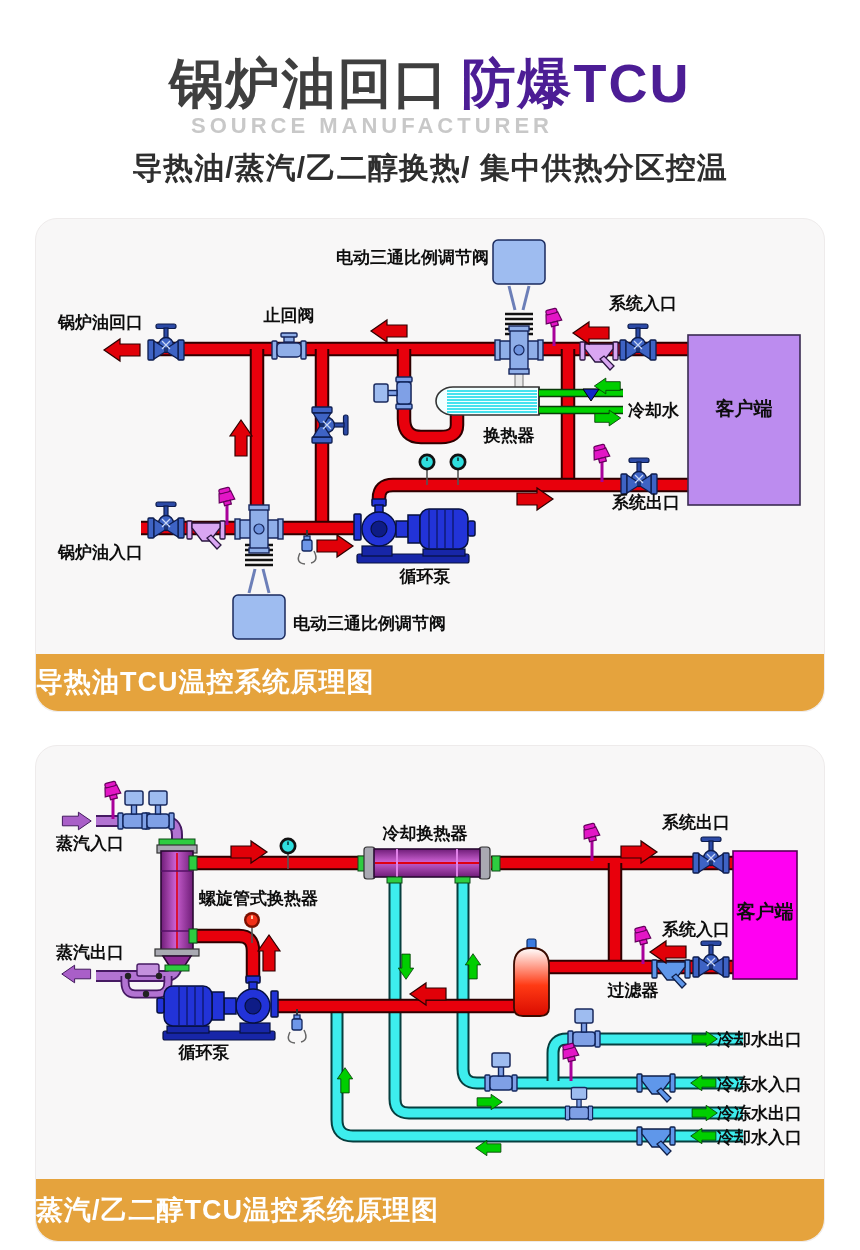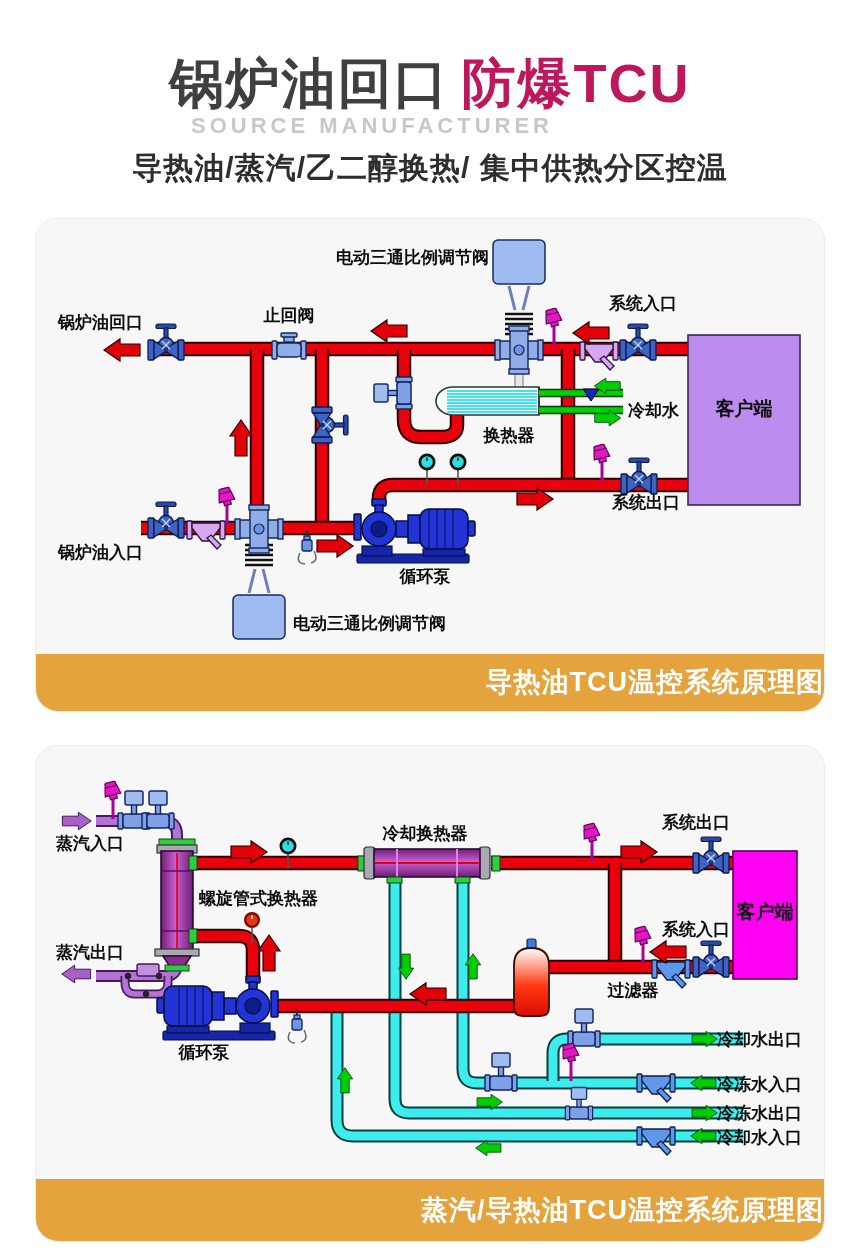--- a/index.html
+++ b/index.html
@@ -4,30 +4,30 @@
 <style>
   html,body{margin:0;padding:0;}
   body{
     width:860px;height:1250px;position:relative;background:#ffffff;
     font-family:"Liberation Sans","DejaVu Sans",sans-serif;
     overflow:hidden;
   }
   .hdr{position:absolute;left:0;top:0;width:860px;text-align:center;}
   .title{position:absolute;left:0;top:48px;width:860px;font-size:54px;font-weight:900;letter-spacing:2px;white-space:nowrap;}
   .title .main{color:#3f3f3f;}
-  .title .accent{color:#be185d;margin-left:12px;}
+  .title .accent{color:#4c1d95;margin-left:12px;}
   .subtitle{position:absolute;left:0;top:113px;width:744px;font-size:22px;font-weight:600;color:#c8c8c8;letter-spacing:4px;}
   .tagline{position:absolute;left:0;top:148px;width:860px;font-size:30px;font-weight:800;color:#2e2e2e;letter-spacing:1px;}
   .hdr>div{text-align:center;}
   .card{position:absolute;left:35px;width:790px;background:#f8f7f7;border:1px solid #eeebeb;border-radius:22px;box-sizing:border-box;}
   .card1{top:218px;height:494px;}
   .card2{top:745px;height:497px;}
   .card svg{display:block;}
   .banner{position:absolute;left:0;bottom:0;width:100%;background:#e5a33d;color:#ffffff;
-    font-size:27px;font-weight:800;text-align:right;border-radius:0 0 22px 22px;letter-spacing:1px;}
+    font-size:27px;font-weight:800;text-align:left;border-radius:0 0 22px 22px;letter-spacing:1px;}
   .banner1{height:57px;line-height:57px;}
   .banner2{height:62px;line-height:62px;}
   
   .pu-r{stroke:#2e0000;stroke-width:14.5;fill:none;stroke-linecap:butt;}
   .pc-r{stroke:#e8000c;stroke-width:10.5;fill:none;stroke-linecap:butt;}
   .pu-g{stroke:#0a3a0a;stroke-width:8.5;fill:none;}
   .pc-g{stroke:#00d200;stroke-width:5.5;fill:none;}
   .pu-c{stroke:#063f3f;stroke-width:13;fill:none;}
   .pc-c{stroke:#3deded;stroke-width:9;fill:none;}
   .pu-p{stroke:#461a63;stroke-width:12;fill:none;}
@@ -398,14 +398,14 @@
     <text x="198" y="903" class="lbl">螺旋管式换热器</text>
     <text x="695" y="934" text-anchor="middle" class="lbl">系统入口</text>
     <text x="55" y="957" class="lbl">蒸汽出口</text>
     <text x="632" y="995" text-anchor="middle" class="lbl">过滤器</text>
     <text x="203" y="1057" text-anchor="middle" class="lbl">循环泵</text>
     <text x="716" y="1044" class="lbl">冷却水出口</text>
     <text x="716" y="1089" class="lbl">冷冻水入口</text>
     <text x="716" y="1118" class="lbl">冷冻水出口</text>
     <text x="716" y="1142" class="lbl">冷却水入口</text>
   </svg>
-  <div class="banner banner2">蒸汽/导热油TCU温控系统原理图</div>
+  <div class="banner banner2">蒸汽/乙二醇TCU温控系统原理图</div>
 </div>
 
 </body></html>

